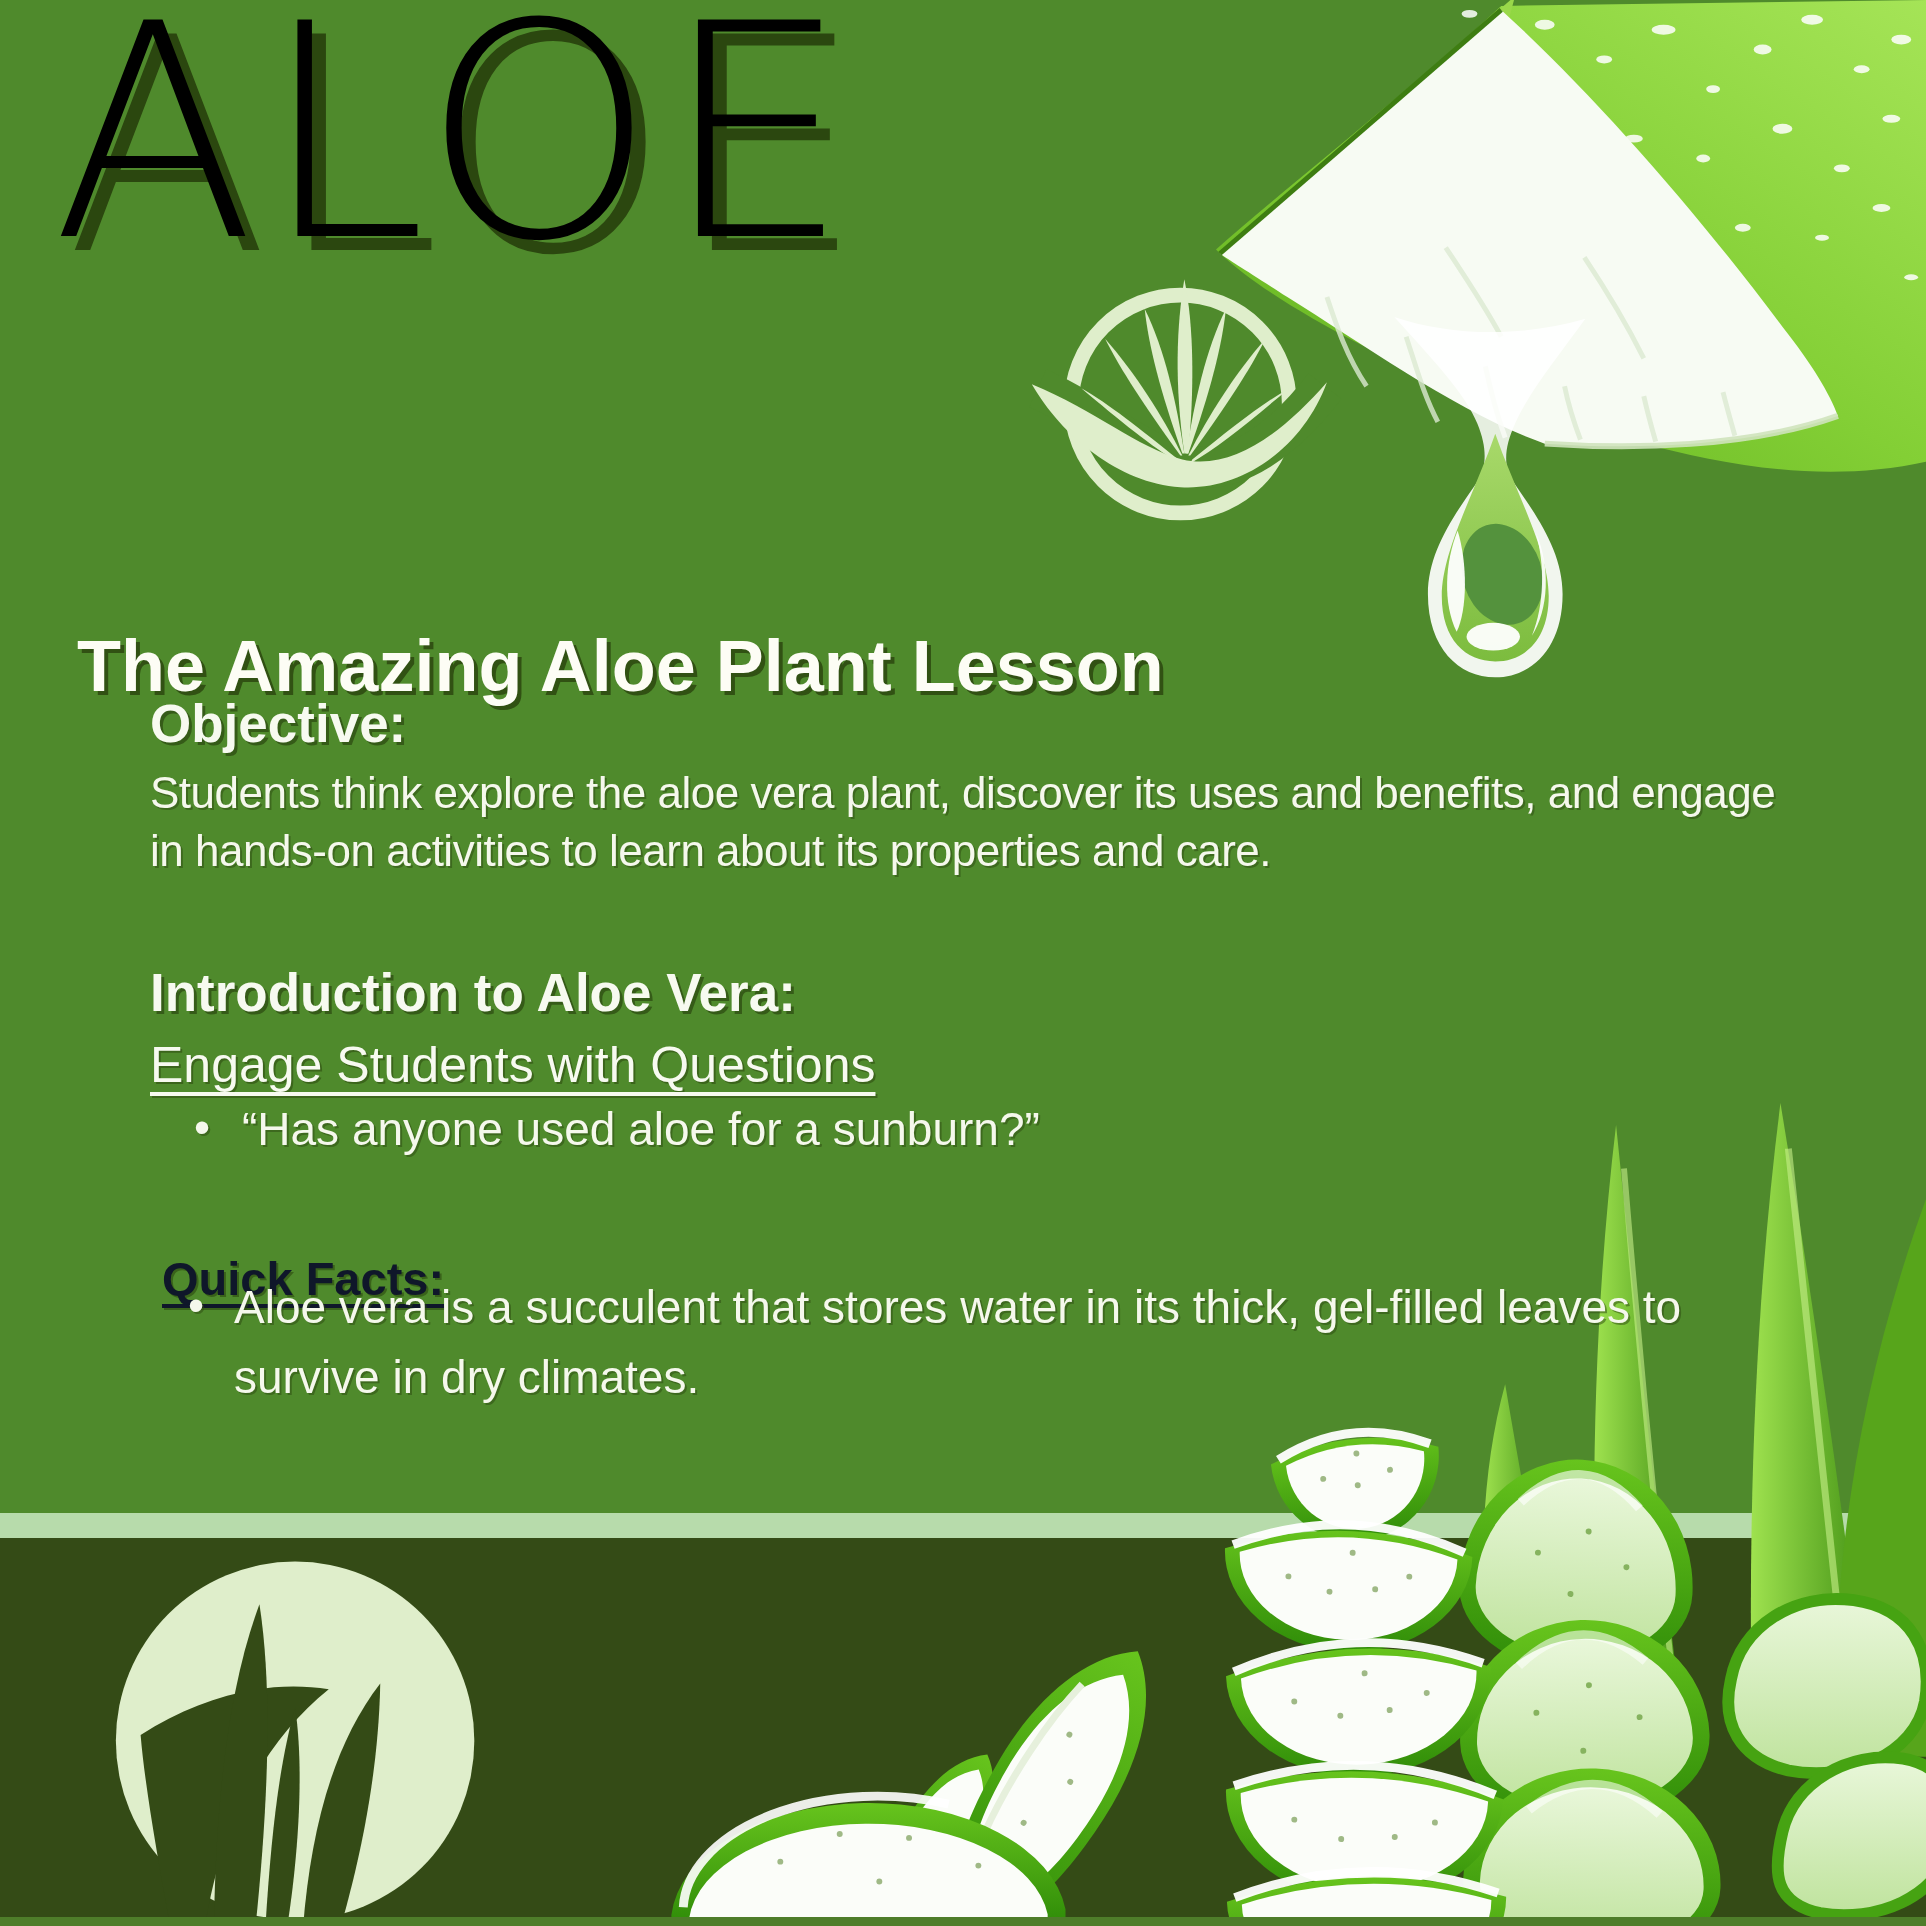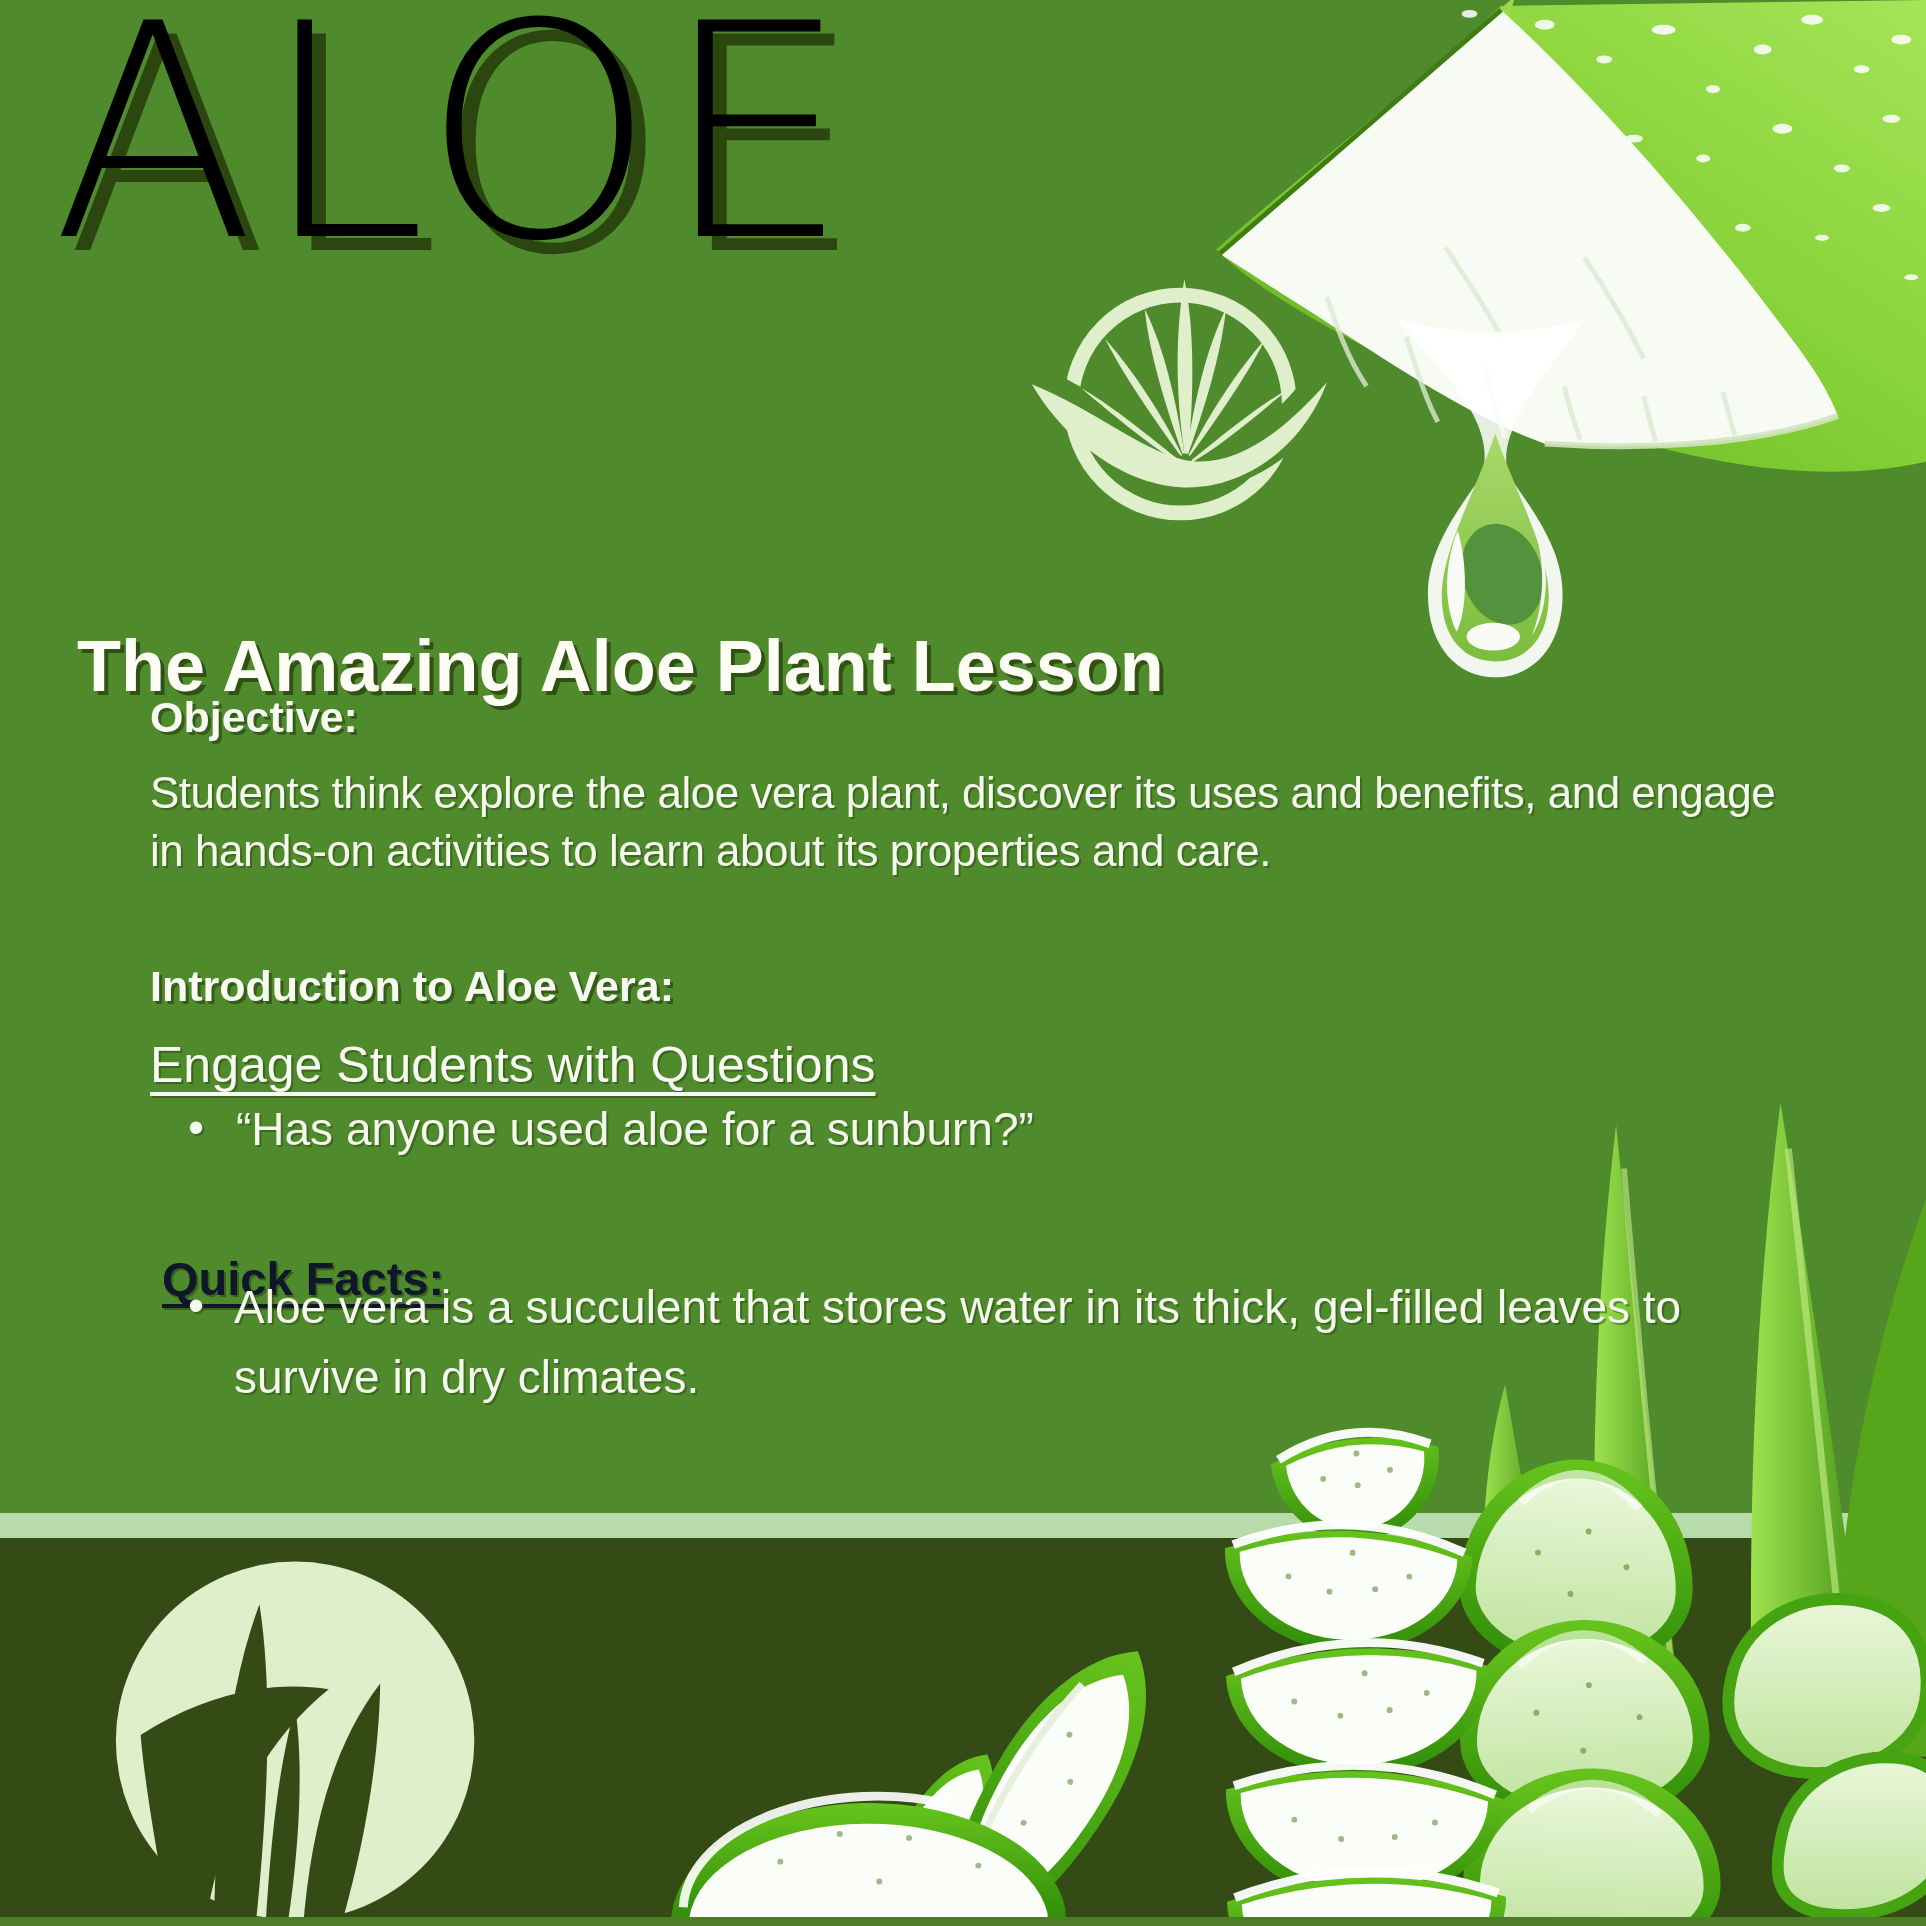--- a/index.html
+++ b/index.html
@@ -11,27 +11,27 @@
   html,body{width:1927px;height:1927px;overflow:hidden;}
   body{position:relative;background:var(--background);font-family:"Liberation Sans",sans-serif;color:var(--text);}
   .main{position:absolute;left:0;top:0;width:1927px;height:1513px;background:var(--background);z-index:1;}
   .stripe{position:absolute;left:0;top:1513px;width:1927px;height:26px;background:var(--stripe);z-index:2;}
   .band{position:absolute;left:0;top:1538px;width:1927px;height:388px;background:var(--band);z-index:2;}
   .floor-line{position:absolute;left:0;top:1917px;width:1927px;height:10px;background:var(--bottom-line);z-index:6;}
   svg.art{position:absolute;left:0;top:0;width:1927px;height:1927px;z-index:5;pointer-events:none;}
   .txt{position:absolute;z-index:7;}
   .title{left:52px;top:16px;font-family:"DejaVu Sans","Liberation Sans",sans-serif;font-weight:100;font-stretch:expanded;font-size:297px;line-height:0.79;letter-spacing:6px;color:#000000;text-shadow:14px 14px 0 var(--shadow);white-space:nowrap;text-align:center;}
   .subtitle{left:77px;top:602px;font-size:72px;font-weight:bold;color:#fdfdf5;text-shadow:4px 4px 0 rgba(43,71,15,.85);letter-spacing:0;margin-top:23px;}
-  .h-section{font-size:43px;font-weight:bold;color:#f7faf0;text-shadow:3px 3px 0 rgba(43,71,15,.7);}
+  .h-section{font-size:53px;font-weight:bold;color:#f7faf0;text-shadow:3px 3px 0 rgba(43,71,15,.7);}
   .objective-h{left:150px;top:693px;}
   .objective-b{left:150px;top:764px;width:1643px;font-size:44px;line-height:1.32;letter-spacing:-0.5px;text-shadow:2px 2px 0 rgba(43,71,15,.5);}
   .intro-h{left:150px;top:962px;text-align:right;}
   .engage{left:150px;top:1036px;font-size:50px;color:#f7faf0;text-decoration:underline;text-decoration-thickness:4px;text-underline-offset:10px;text-shadow:2px 2px 0 rgba(43,71,15,.55);}
   ul{list-style:none;}
-  .intro-ul{left:188px;top:1099px;font-size:46px;line-height:1.32;text-shadow:2px 2px 0 rgba(43,71,15,.5);}
+  .intro-ul{left:194px;top:1099px;font-size:46px;line-height:1.32;text-shadow:2px 2px 0 rgba(43,71,15,.5);}
   .intro-ul li{padding-left:48px;position:relative;}
   .intro-ul li::before{content:"•";position:absolute;left:0;top:-2px;font-size:46px;}
   .qf-h{left:162px;top:1251px;font-size:47px;font-weight:bold;color:#0f172a;text-decoration:underline;text-decoration-thickness:4px;text-underline-offset:9px;text-shadow:2px 2px 0 rgba(43,71,15,.6);}
   .qf-ul{left:188px;top:1273px;font-size:46px;line-height:1.52;width:1544px;text-shadow:2px 2px 0 rgba(43,71,15,.5);}
   .qf-ul li{padding-left:46px;position:relative;}
   .qf-ul li::before{content:"•";position:absolute;left:0;top:-2px;font-size:46px;}
 </style>
 </head>
 <body>
 

